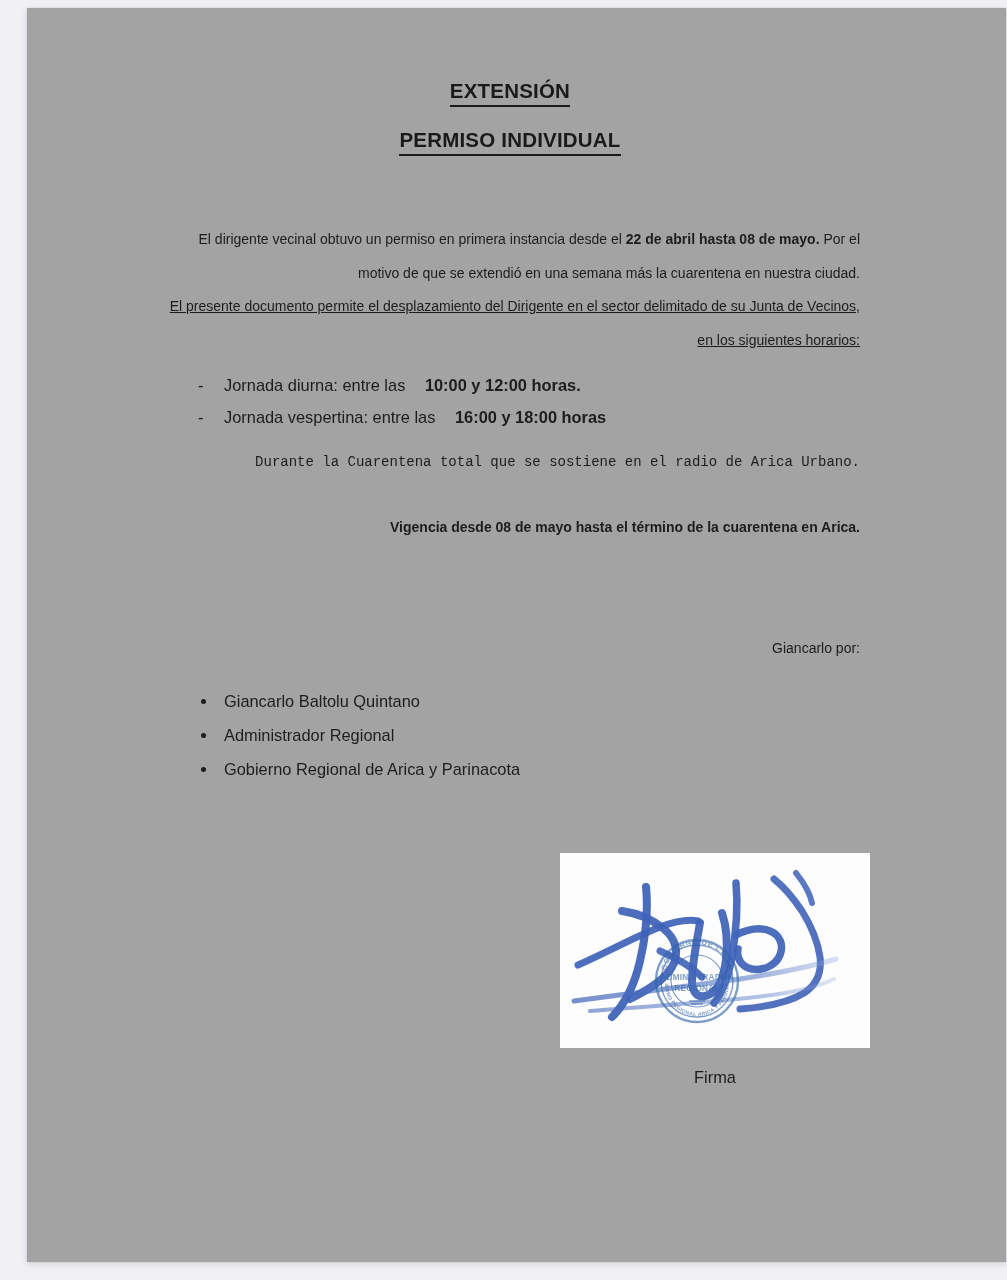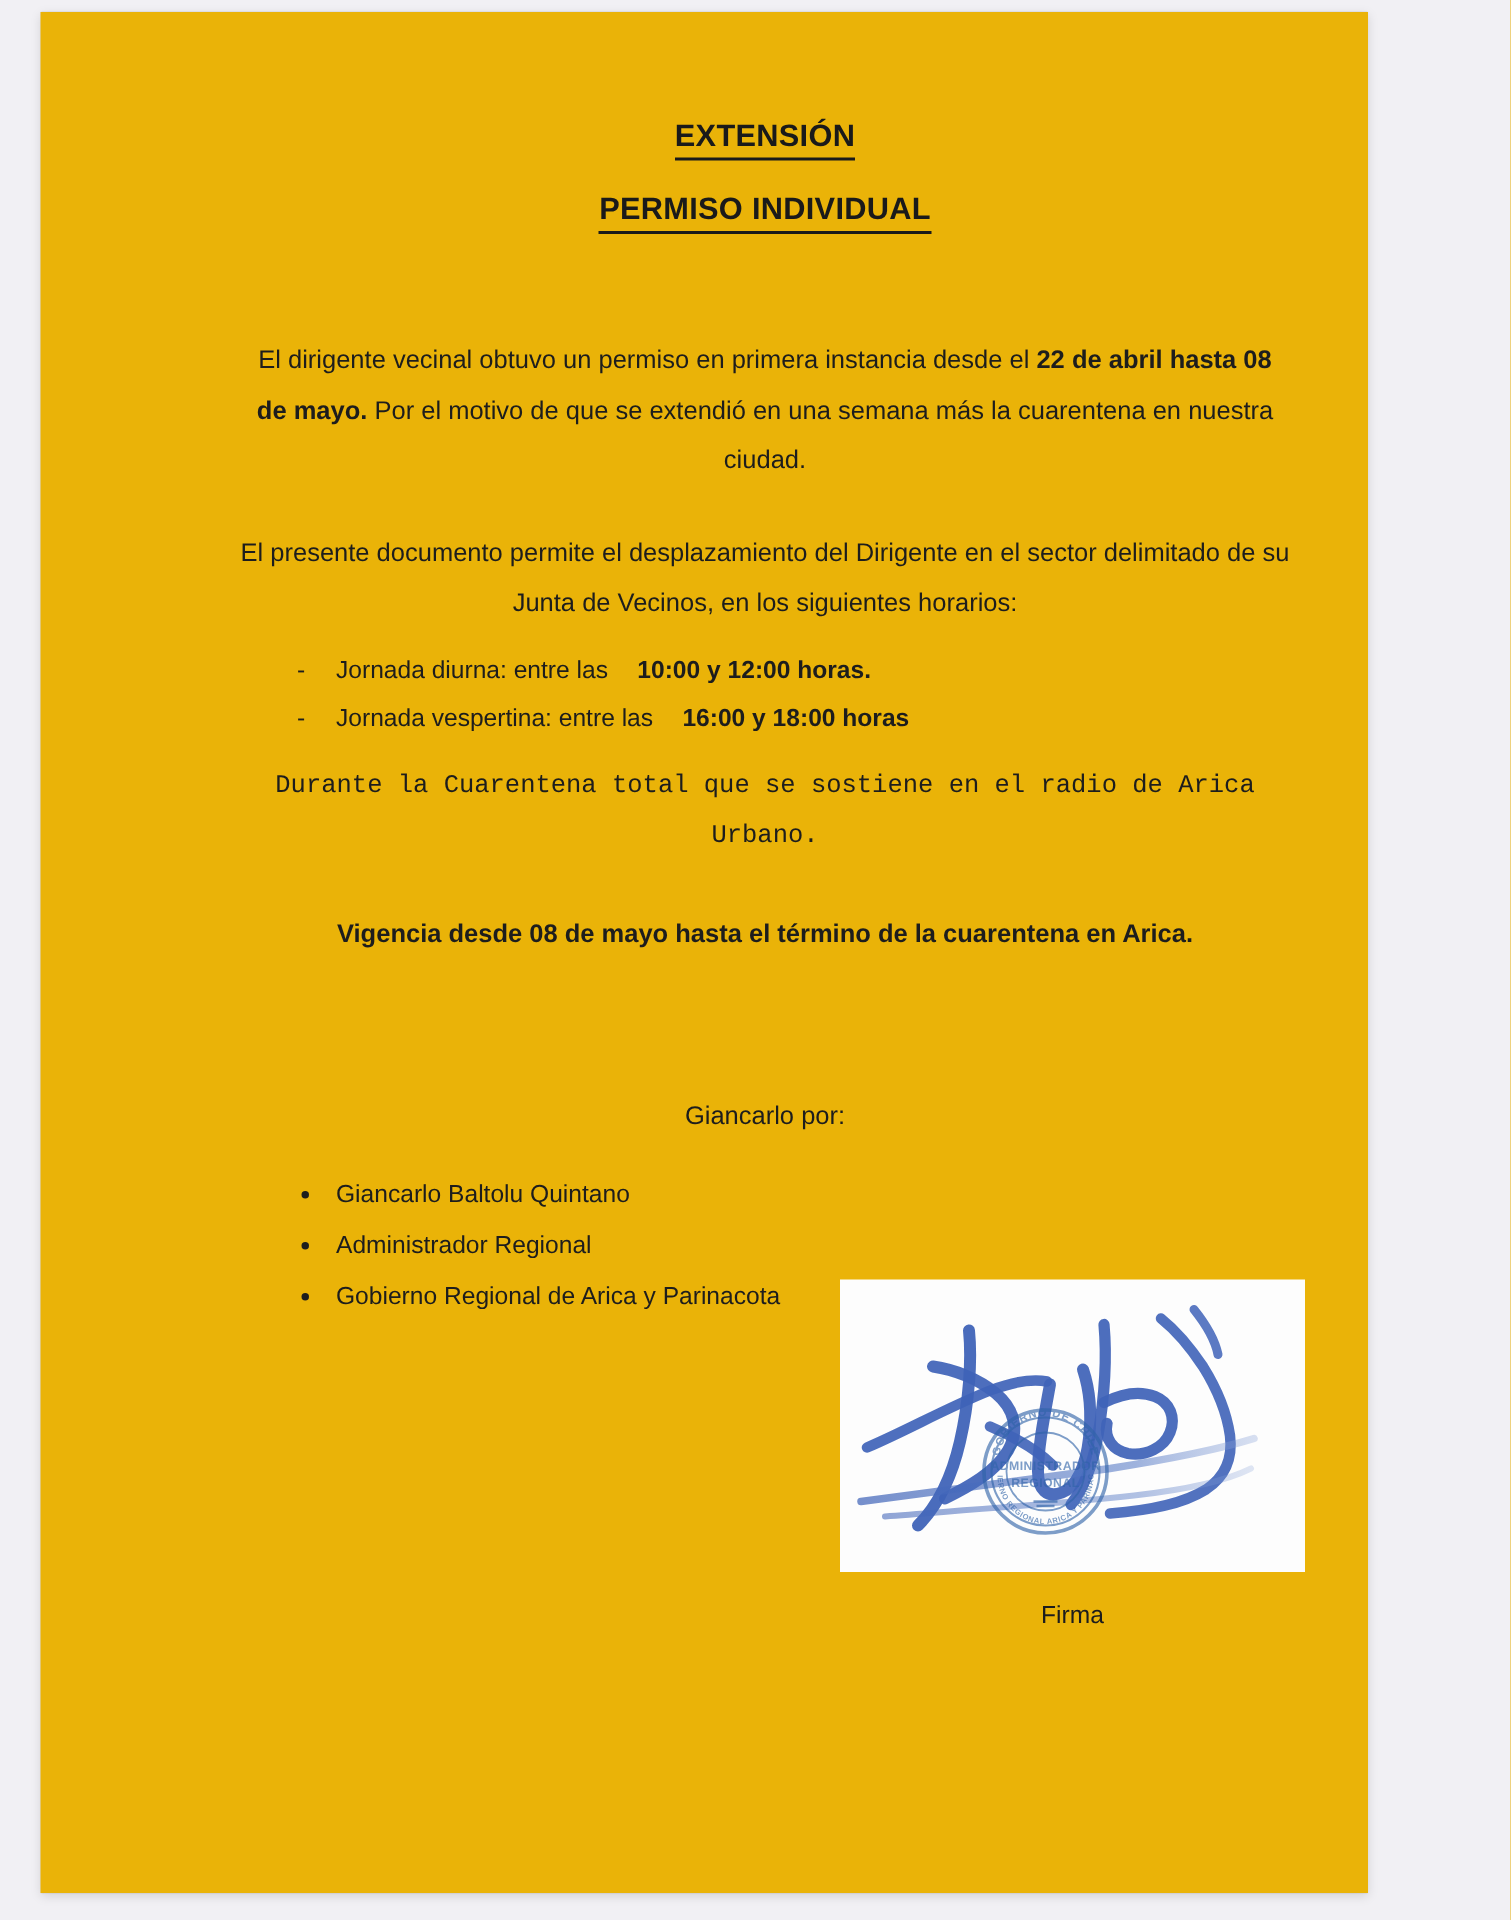--- a/index.html
+++ b/index.html
@@ -11,23 +11,23 @@
     height: 1280px;
     background: #f1f0f4;
     font-family: "Liberation Sans", sans-serif;
     overflow: hidden;
   }
 
   #page {
     position: absolute;
     left: 27px;
     top: 8px;
-    width: 885px;
+    width: 979px;
     height: 1254px;
-    background: #eab308;
+    background: #a3a3a3;
     box-shadow: 0 2px 7px rgba(0,0,0,0.13), 0 0 1px rgba(0,0,0,0.20);
     overflow: hidden;
   }
 
   .doc-body {
     position: absolute;
     left: 133px;
     top: 0;
     width: 700px;
   }
@@ -53,31 +53,31 @@
   }
   .u-line {
     display: inline-block;
     border-bottom: 2.2px solid #1a1a1a;
     padding-bottom: 1px;
   }
 
   
   .para {
     margin: 0;
-    font-size: 17px;
+    font-size: 14px;
     line-height: 33.5px;
     color: #1d1d1d;
-    text-align: center;
+    text-align: right;
   }
   .para + .para { margin-top: 13px; }
   .para b { font-weight: bold; }
 
   #p-intro { margin-top: 67px; }
   #p-prorroga { margin-top: 16px; }
-  #p-desplazamiento { margin-top: 28px; }
+  #p-desplazamiento { margin-top: 0; text-decoration: underline; }
   #p-cuarentena { margin-top: 13px; font-family: Liberation Mono, monospace; }
   #p-vigencia { margin-top: 31px; font-weight: bold; }
 
   
   ul.dash-list {
     list-style: none;
     margin: 12px 0 0 0;
     padding: 0 0 0 38px;
   }
   ul.dash-list > li {

